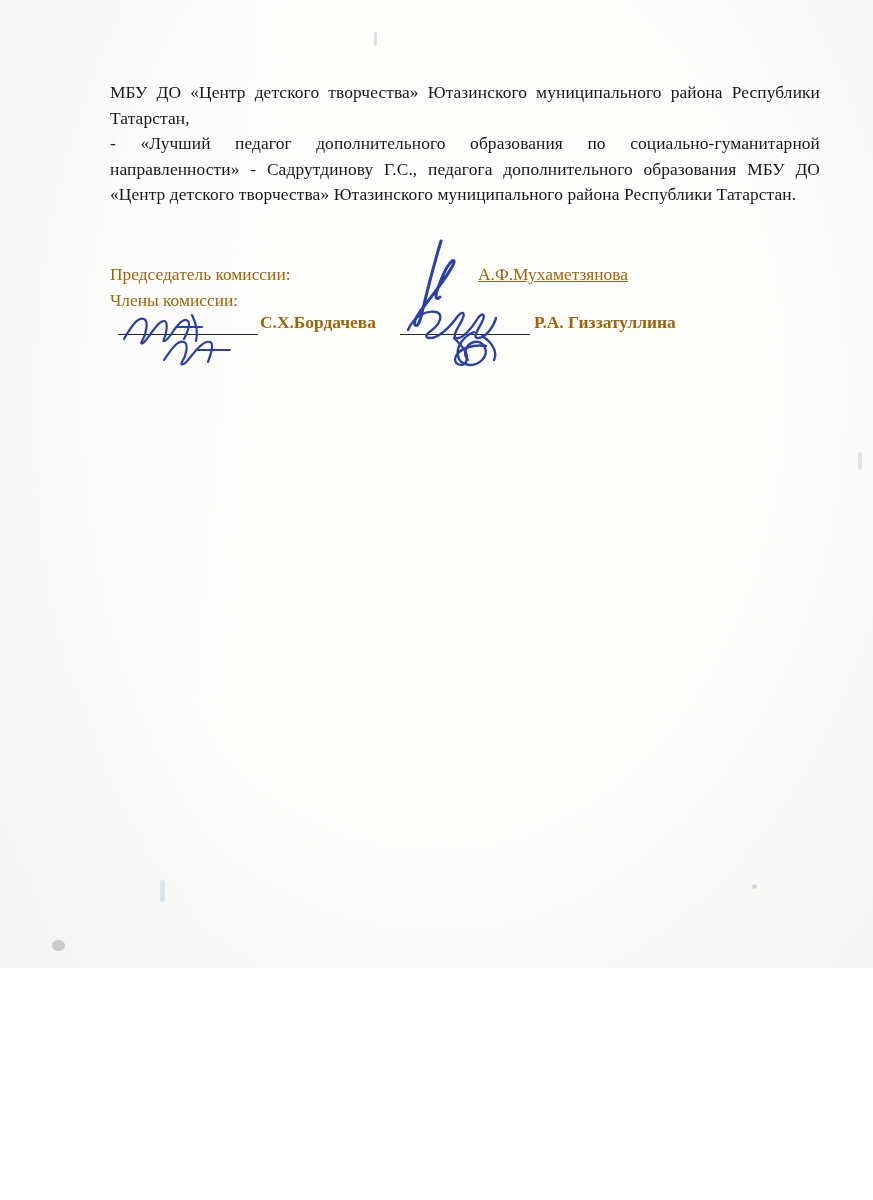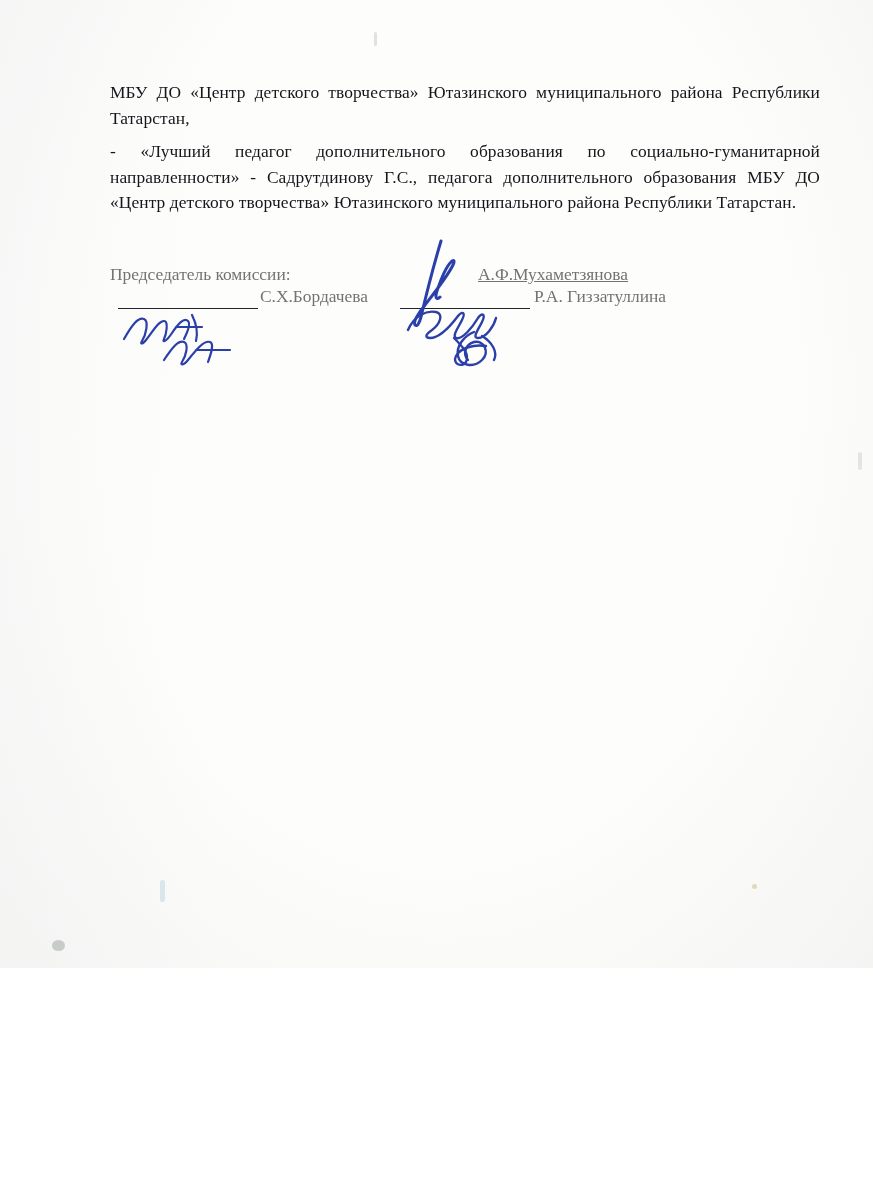--- a/index.html
+++ b/index.html
@@ -36,30 +36,30 @@
   }
   .para {
     font-size: 17.4px;
     line-height: 25.6px;
     text-align: justify;
     text-justify: inter-word;
     color: #15161b;
     margin: 0;
     letter-spacing: 0.1px;
   }
-  .para + .para { margin-top: 8px; }
+  .para + .para { margin-top: 0; }
 
   .sign-block {
     position: absolute;
     left: 110px;
     top: 262px;
     width: 710px;
     font-size: 17.4px;
     line-height: 25px;
-    color: #737373;
+    color: #a16207;
   }
   .sign-row {
     position: relative;
     height: 26px;
     white-space: nowrap;
   }
   .sign-row .label { display: inline-block; }
   .chair-name {
     position: absolute;
     left: 368px;
@@ -72,20 +72,21 @@
   }
   .rule {
     position: absolute;
     border-bottom: 1.3px solid #23242a;
     height: 0;
   }
   .nm {
     position: absolute;
     top: -4px;
     white-space: nowrap;
+    font-weight: bold;
   }
 
   
   .ink {
     position: absolute;
     pointer-events: none;
   }
   .speck {
     position: absolute;
     border-radius: 50%;
@@ -105,20 +106,23 @@
     <p class="para">- «Лучший педагог дополнительного образования по социально-гуманитарной направленности» - Садрутдинову Г.С., педагога дополнительного образования МБУ ДО «Центр детского творчества» Ютазинского муниципального района Республики Татарстан.</p>
   </div>
 
   <div class="sign-block">
 
     <div class="sign-row">
       <span class="label">Председатель комиссии:</span>
       <span class="chair-name">А.Ф.Мухаметзянова</span>
     </div>
 
+    <div class="sign-row">
+      <span class="label">Члены комиссии:</span>
+    </div>
 
     <div class="line-row">
       <span class="rule" style="left:8px; width:140px; top:20px;"></span>
       <span class="nm" style="left:150px;">С.Х.Бордачева</span>
       <span class="rule" style="left:290px; width:130px; top:20px;"></span>
       <span class="nm" style="left:424px;text-align:right;">Р.А. Гиззатуллина</span>
     </div>
 
   </div>
 

